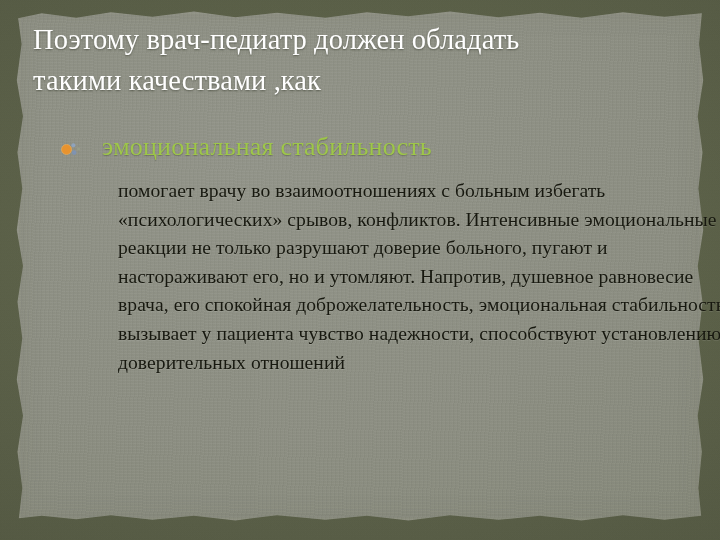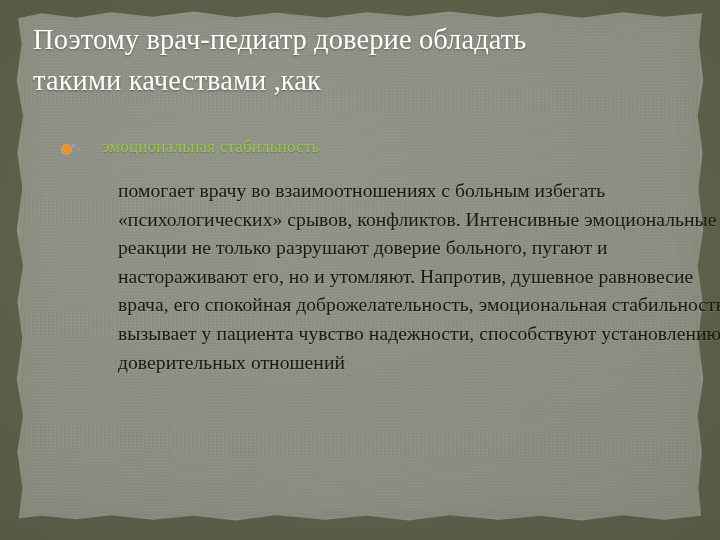--- a/index.html
+++ b/index.html
@@ -134,21 +134,21 @@
     position: absolute;
     left: 4px;
     top: 8px;
     width: 22px;
     height: 18px;
     display: block;
   }
   .bullet-lead {
     display: block;
     color: #9ec749;
-    font-size: 17px;
+    font-size: 26px;
     line-height: 28px;
     letter-spacing: .2px;
     text-shadow: 0 1px 1px rgba(50,55,35,0.35);
   }
 
   .para {
     margin: 16px;
     padding-left: 46px;
     width: 612px;
     color: #17180f;
@@ -165,21 +165,21 @@
 
   <div class="paper-wrap">
     <div class="paper">
       <div class="paper-tex"></div>
       <div class="paper-rim"></div>
     </div>
   </div>
 
   <div class="content">
 
-    <div class="slide-title">Поэтому врач-педиатр доверие обладать такими качествами ,как</div>
+    <div class="slide-title">Поэтому врач-педиатр должен обладать такими качествами ,как</div>
 
     <div class="body-block">
 
       <div class="bullet-row">
         <span class="bullet-mark">
           <svg width="22" height="18" viewBox="0 0 22 18" xmlns="http://www.w3.org/2000/svg">
             <circle cx="6.5" cy="8.5" r="5.0" fill="#e8932e"></circle>
             <circle cx="6.5" cy="8.5" r="5.0" fill="none" stroke="#f0b25e" stroke-width="0.8" opacity="0.7"></circle>
             <circle cx="13.4" cy="4.2" r="2.0" fill="#8fa3bd"></circle>
             <circle cx="14.2" cy="11.6" r="2.3" fill="#7f93b2"></circle>

